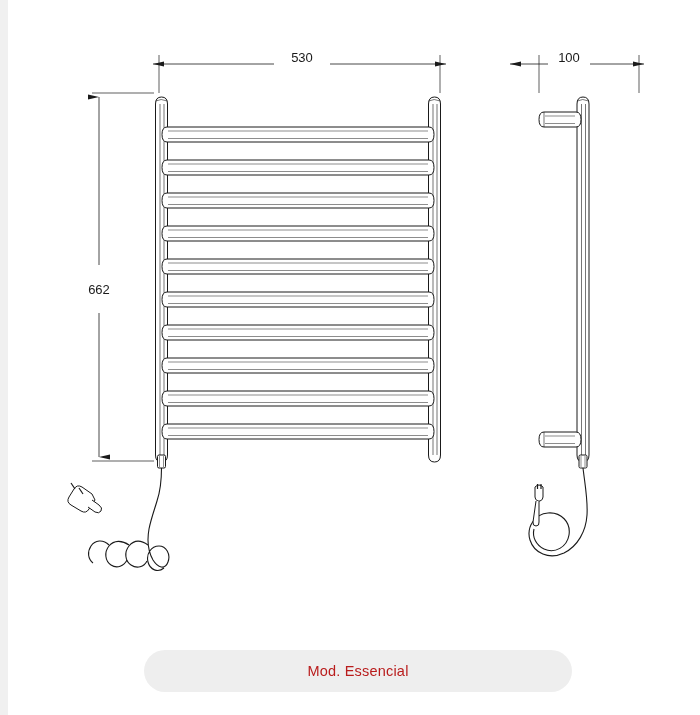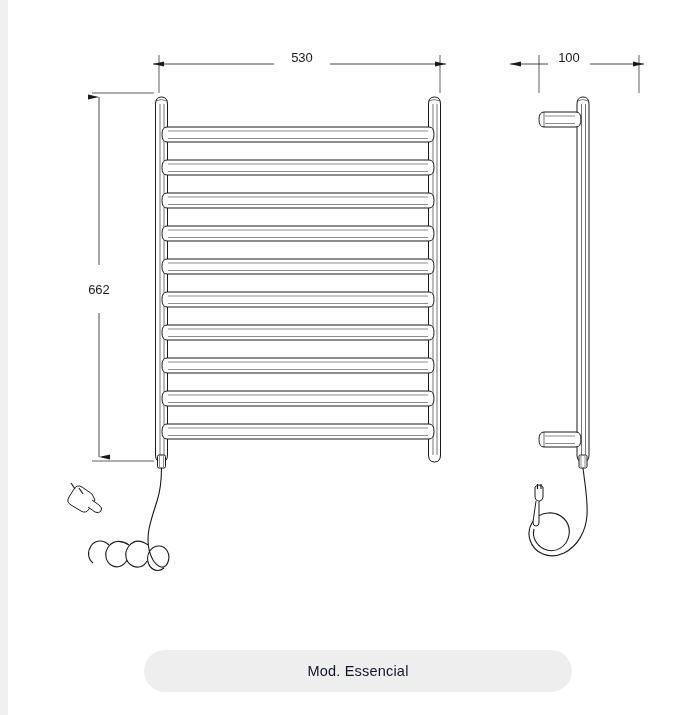--- a/index.html
+++ b/index.html
@@ -42,21 +42,21 @@
   .caption-text {
     position: absolute;
     left: 0;
     top: 0;
     width: 428px;
     height: 42px;
     line-height: 42px;
     text-align: center;
     font-family: "Liberation Sans", sans-serif;
     font-size: 14.5px;
-    color: #0f172a;
+    color: #b91c1c;
     letter-spacing: 0.2px;
   }
 </style>
 </head>
 <body>
 
 <div id="page">
 
   <svg id="drawing" viewBox="0 0 700 715">
     <defs>

